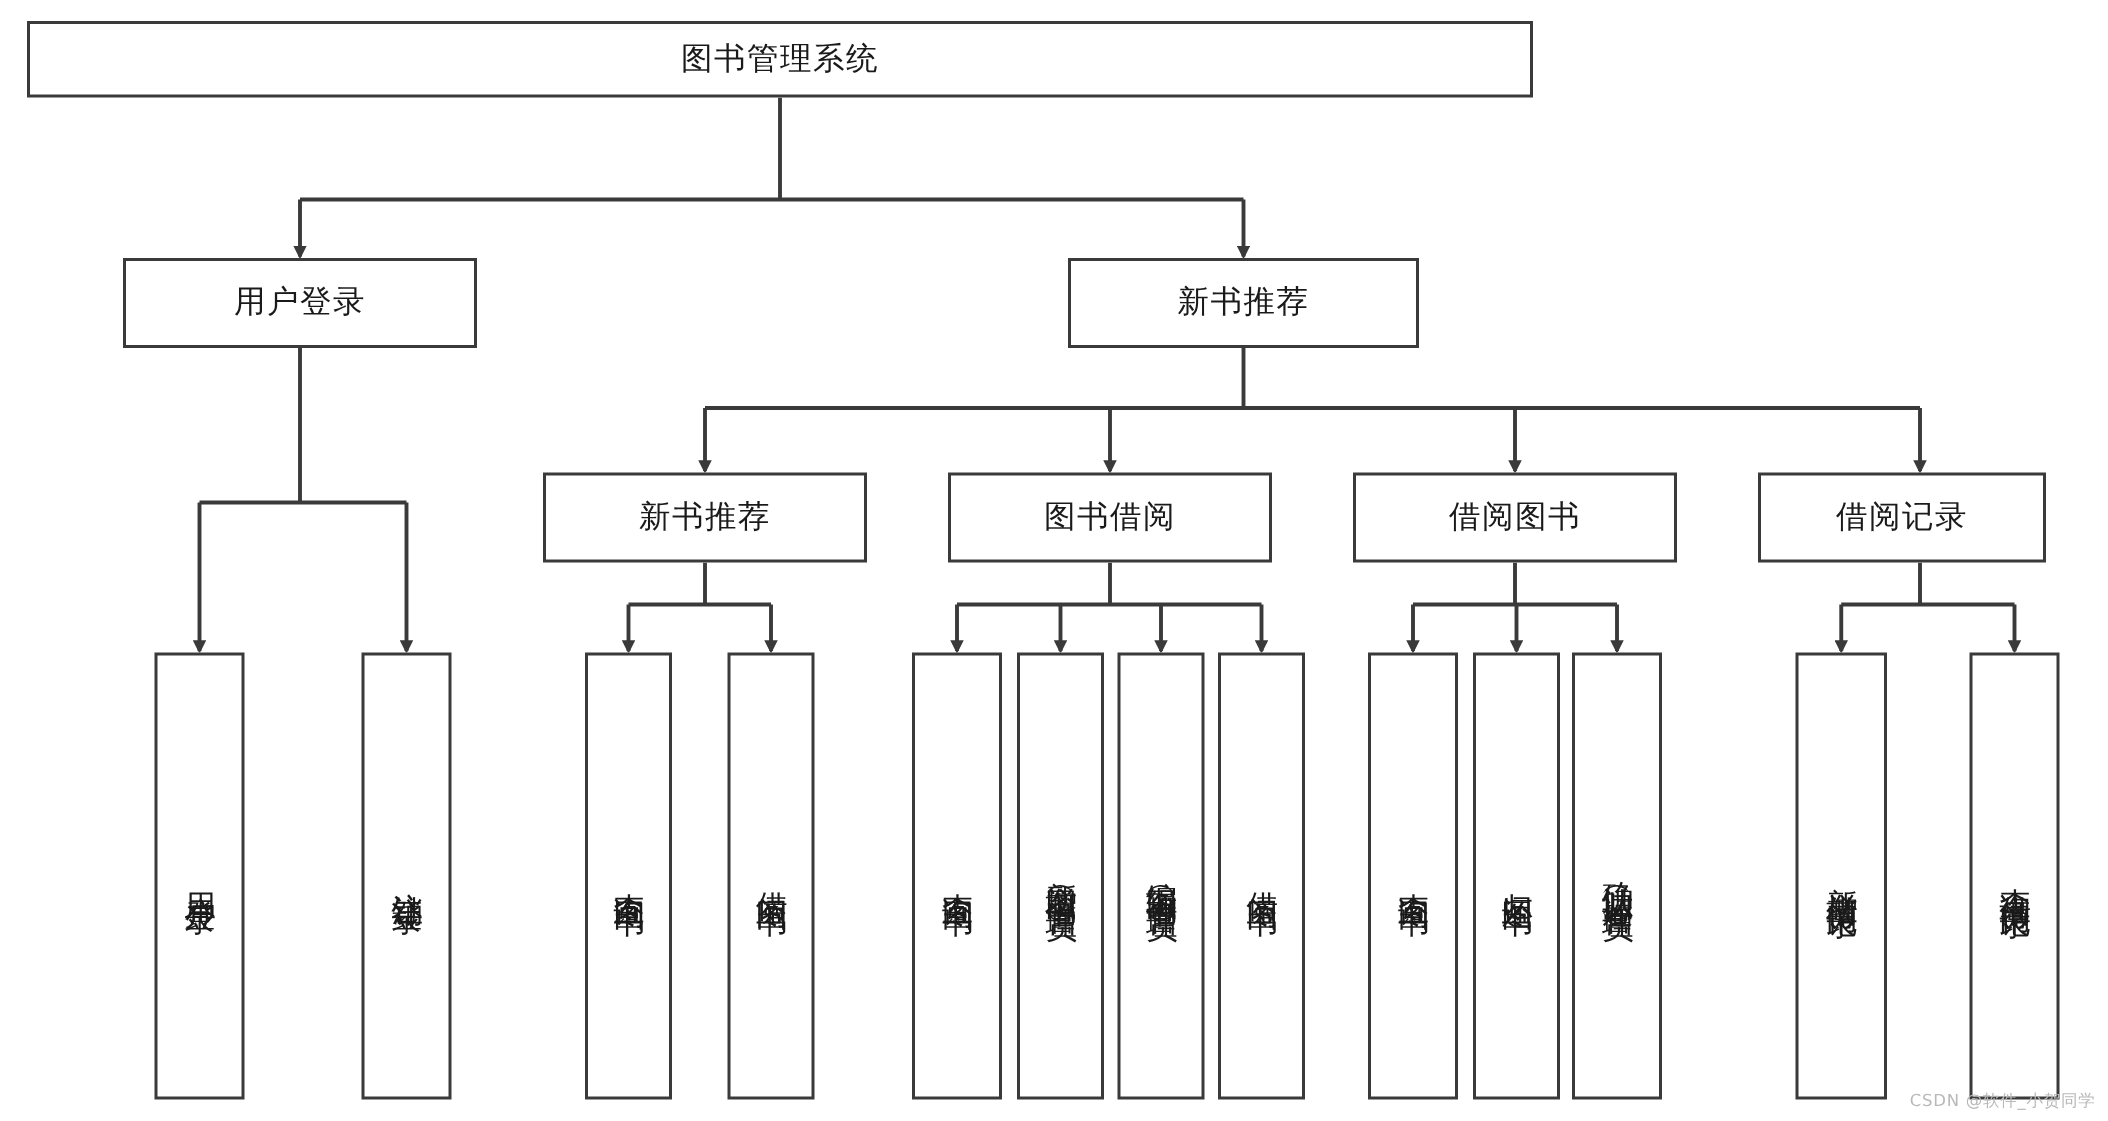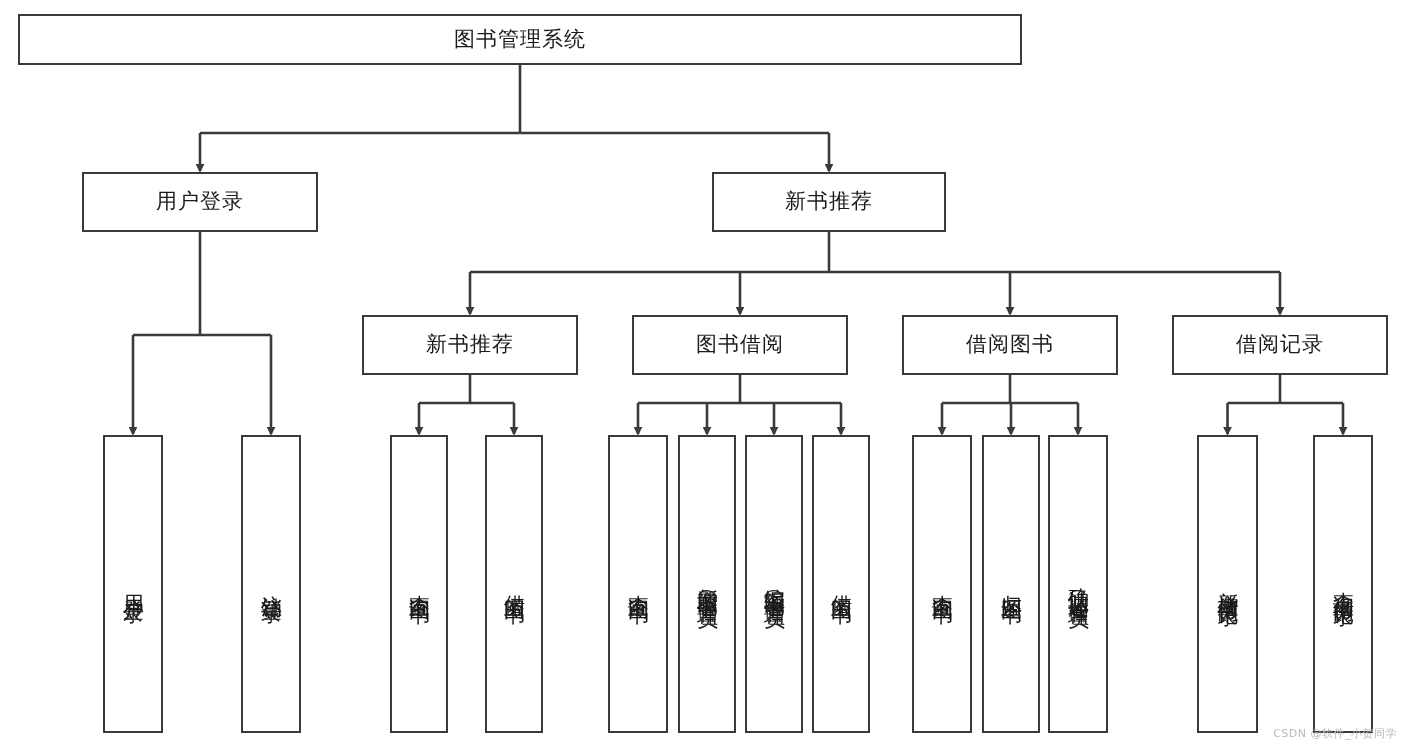--- a/index.html
+++ b/index.html
@@ -125,21 +125,21 @@
 
   <div class="node horiz" style="left: 362px; top: 315px; width: 216px; height: 60px;">
     <span class="lbl">新书推荐</span>
   </div>
   <div class="node horiz" style="left: 632px; top: 315px; width: 216px; height: 60px;">
     <span class="lbl">图书借阅</span>
   </div>
   <div class="node horiz" style="left: 902px; top: 315px; width: 216px; height: 60px;">
     <span class="lbl">借阅图书</span>
   </div>
-  <div class="node horiz" style="left: 1172px; top: 315px; width: 216px; height: 60px;">
+  <div class="node horiz" style="left: 1172px; top: 315px; width: 192px; height: 60px;">
     <span class="lbl">借阅记录</span>
   </div>
 
   <div class="node vert" style="left: 103px; top: 435px; width: 60px; height: 298px;">
     <span class="lbl">用户登录</span>
   </div>
   <div class="node vert" style="left: 241px; top: 435px; width: 60px; height: 298px;">
     <span class="lbl">注销登录</span>
   </div>
 

